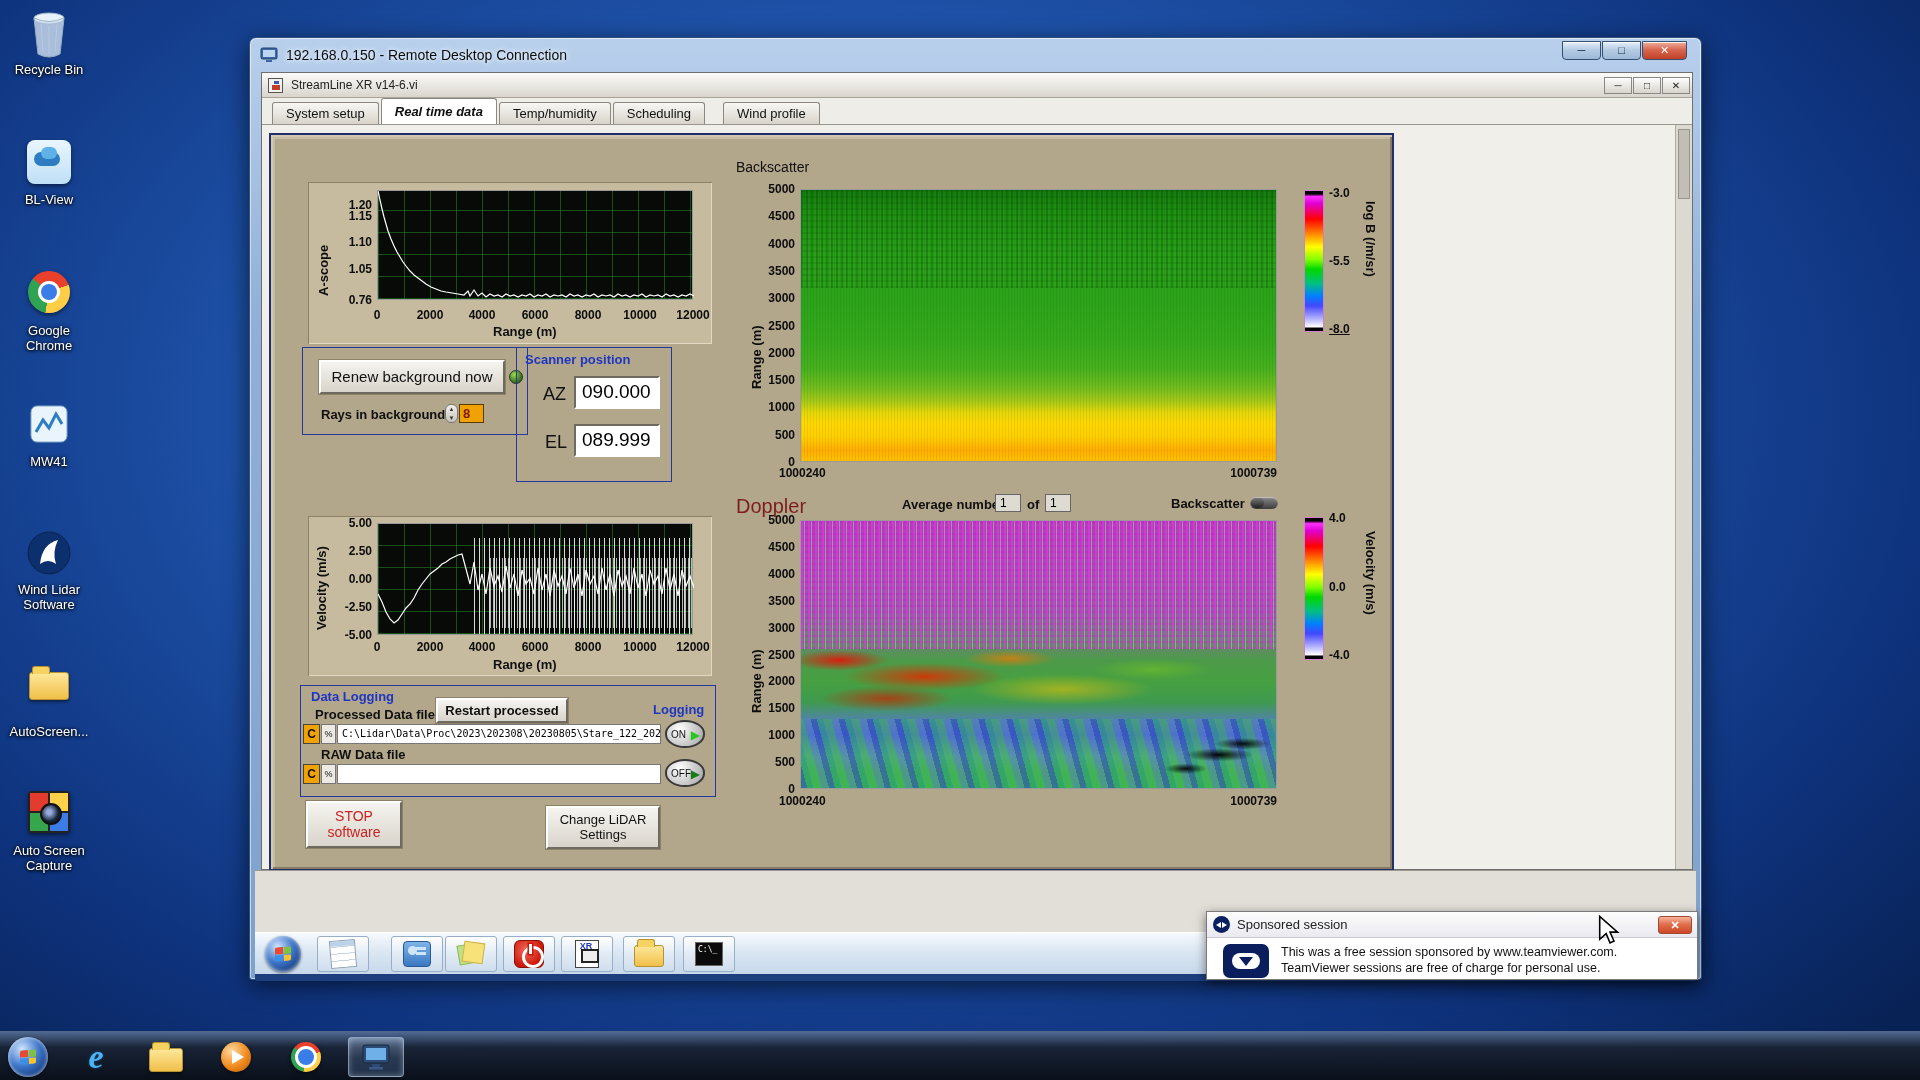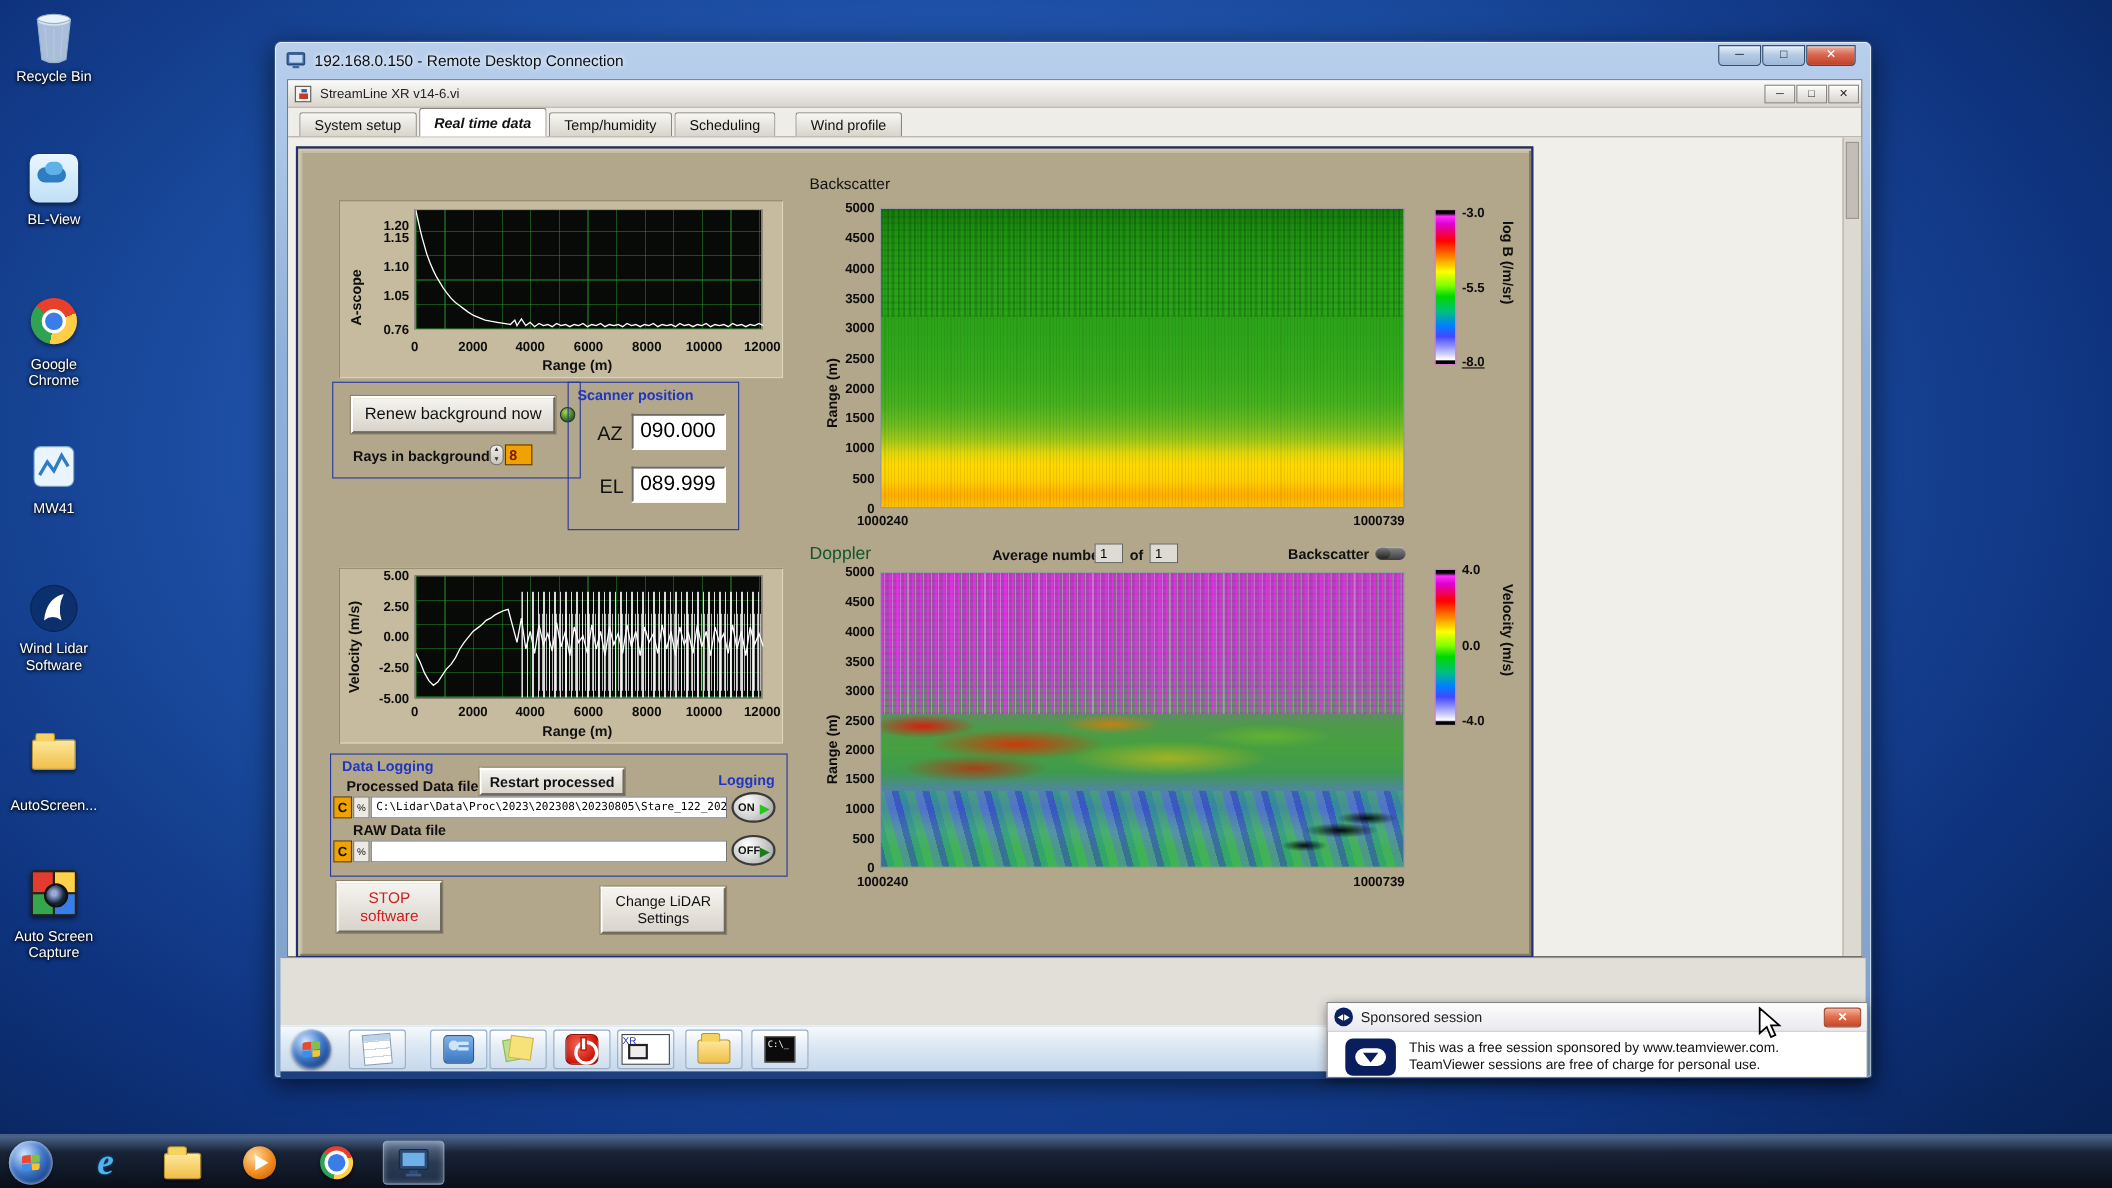--- a/index.html
+++ b/index.html
@@ -121,21 +121,21 @@
   .spin { position:absolute; width:13px; height:19px; background:linear-gradient(#f2f0ec,#c8c4ba); border:1px solid #777;
     border-radius:6px; font-size:6px; line-height:9px; text-align:center; color:#333; }
   .obox { position:absolute; background:#f0a202; border:1px solid #5a3a00; color:#7a1800; font-weight:bold;
     font-size:13px; text-align:left; padding:1px 3px; }
   .wbox { position:absolute; background:#fff; border:2px solid; border-color:#6f6a60 #fff #fff #6f6a60; color:#000;
     font-size:19px; padding:3px 6px; }
   .gbox { position:absolute; background:#dedbd3; border:1px solid #666; font-size:12px; color:#000; padding:1px 4px; }
   .bluebox { position:absolute; border:1px solid #2438a0; }
   .toggle { position:absolute; width:40px; height:28px; border-radius:50%/48%; border:2px solid #3a3a3a;
     background:radial-gradient(circle at 35% 30%, #ffffff, #b8b8b8 75%, #8a8a8a); }
-  .toggle .t-lbl { position:absolute; left:4px; top:7px; font-size:10px; font-weight:bold; color:#111; }
+  .toggle .t-lbl { position:absolute; left:4px; top:7px; font-size:10px; font-weight:normal; color:#111; }
   .toggle .t-arrow { position:absolute; right:3px; top:6px; font-size:12px; }
   .slide { position:absolute; width:28px; height:12px; border-radius:7px; background:linear-gradient(#8a8a8a,#3c3c3c); box-shadow:inset 0 1px 1px rgba(255,255,255,.5);}
   .slide::before { content:""; position:absolute; left:1px; top:1px; width:13px; height:10px; border-radius:6px; background:linear-gradient(#777,#222); }
   .pathC { position:absolute; width:17px; height:20px; background:#f0a202; border:1px solid #444;
     font-size:12px; font-weight:bold; color:#111; text-align:center; line-height:18px; }
   .pathB { position:absolute; width:15px; height:20px; background:#eceae2; border:1px solid #777;
     font-size:9px; color:#111; text-align:center; line-height:18px; }
   .pathIn { position:absolute; height:20px; background:#fff; border:1px solid #777;
     font-family:"DejaVu Sans Mono", monospace; font-size:10px; color:#000; line-height:18px; padding:0 4px; white-space:nowrap; overflow:hidden; }
 
@@ -191,21 +191,21 @@
     box-shadow:inset 0 5px 0 #bcd3ea; background-image:repeating-linear-gradient(0deg, transparent 0 6px, #c8d4de 6px 7px); }
   .cpanel { width:28px; height:26px; margin:4px auto; border-radius:4px; background:linear-gradient(#7db4e8,#3a78c2); position:relative; border:1px solid #2a5890;}
   .cpanel::before { content:""; position:absolute; left:4px; top:4px; width:9px; height:9px; border-radius:50%; background:#cfe6fa; }
   .cpanel::after { content:""; position:absolute; right:4px; top:5px; width:10px; height:3px; background:#cfe6fa; box-shadow:0 5px 0 #cfe6fa; }
   .sticky { width:26px; height:26px; margin:4px auto; position:relative; }
   .sticky::before { content:""; position:absolute; left:0; top:3px; width:18px; height:18px; background:#bde08a; transform:rotate(-10deg); border:1px solid #8fb85a; }
   .sticky::after { content:""; position:absolute; right:0; top:1px; width:19px; height:19px; background:#f7e27a; transform:rotate(8deg); border:1px solid #c8b44e; }
   .pwr { width:30px; height:28px; margin:3px auto; border-radius:6px; background:radial-gradient(circle at 40% 35%, #f26a5a, #cc1608 70%); position:relative; border:1px solid #8a0f04;}
   .pwr::before { content:""; position:absolute; left:7px; top:5px; width:16px; height:16px; border-radius:50%; border:3px solid #fff; }
   .pwr::after { content:""; position:absolute; left:13.5px; top:3px; width:3px; height:10px; background:#fff; box-shadow:0 0 0 1.5px #cc1608; }
-  .xricon { width:44px; height:28px; margin:3px auto; background:#fff; border:1px solid #444; position:relative; font-size:9px; font-weight:normal; color:#2238b8; text-align:left; padding-right:2px; }
+  .xricon { width:24px; height:28px; margin:3px auto; background:#fff; border:1px solid #444; position:relative; font-size:9px; font-weight:bold; color:#2238b8; text-align:center; padding-right:2px; }
   .xricon::after { content:""; position:absolute; left:5px; bottom:4px; width:14px; height:10px; border:2px solid #222; background:#eee; }
   .cmd { width:28px; height:24px; margin:5px auto; background:#0b0b0b; border:1px solid #666; color:#fff;
     font-family:"DejaVu Sans Mono", monospace; font-size:8px; padding:2px; }
 </style>
 </head>
 <body>
 
 <div class="screen">
 
   <div class="dicon" style="top:10px">
@@ -365,21 +365,21 @@
             <span class="tk" style="left:46px; top:308px;">1000240</span>
             <span class="tk r" style="left:460px; width:84px; top:308px;">1000739</span>
             <div class="cbar" style="left:571px; top:31px; height:142px;"></div>
             <span class="tk" style="left:596px; top:28px;">-3.0</span>
             <span class="tk" style="left:596px; top:96px;">-5.5</span>
             <span class="tk" style="left:596px; top:164px;text-decoration:underline;">-8.0</span>
             <span class="vlab-r" style="left:630px; top:42px; height:130px;">log B (/m/sr)</span>
           </div>
 
           <div style="position:absolute; left:462px; top:358px; width:663px; height:330px;">
-            <span style="position:absolute; left:3px; top:2px; font-size:16px; color:#14532d;">Doppler</span>
+            <span style="position:absolute; left:3px; top:2px; font-size:20px; color:#7f1d1d;">Doppler</span>
             <span class="lv-label" style="position:absolute; left:169px; top:4px;">Average number</span>
             <div class="gbox" style="left:262px; top:1px; width:26px; height:18px;">1</div>
             <span class="lv-label" style="position:absolute; left:294px; top:4px;">of</span>
             <div class="gbox" style="left:312px; top:1px; width:26px; height:18px;">1</div>
             <span class="lv-label" style="position:absolute; left:438px; top:3px;">Backscatter</span>
             <div class="slide" style="left:517px; top:4px;"></div>
 
             <span class="vlab" style="left:16px; top:100px; height:120px;">Range (m)</span>
             <span class="tk r" style="left:22px; width:40px; top:21px">5000</span>
             <span class="tk r" style="left:22px; width:40px; top:48px">4500</span>

